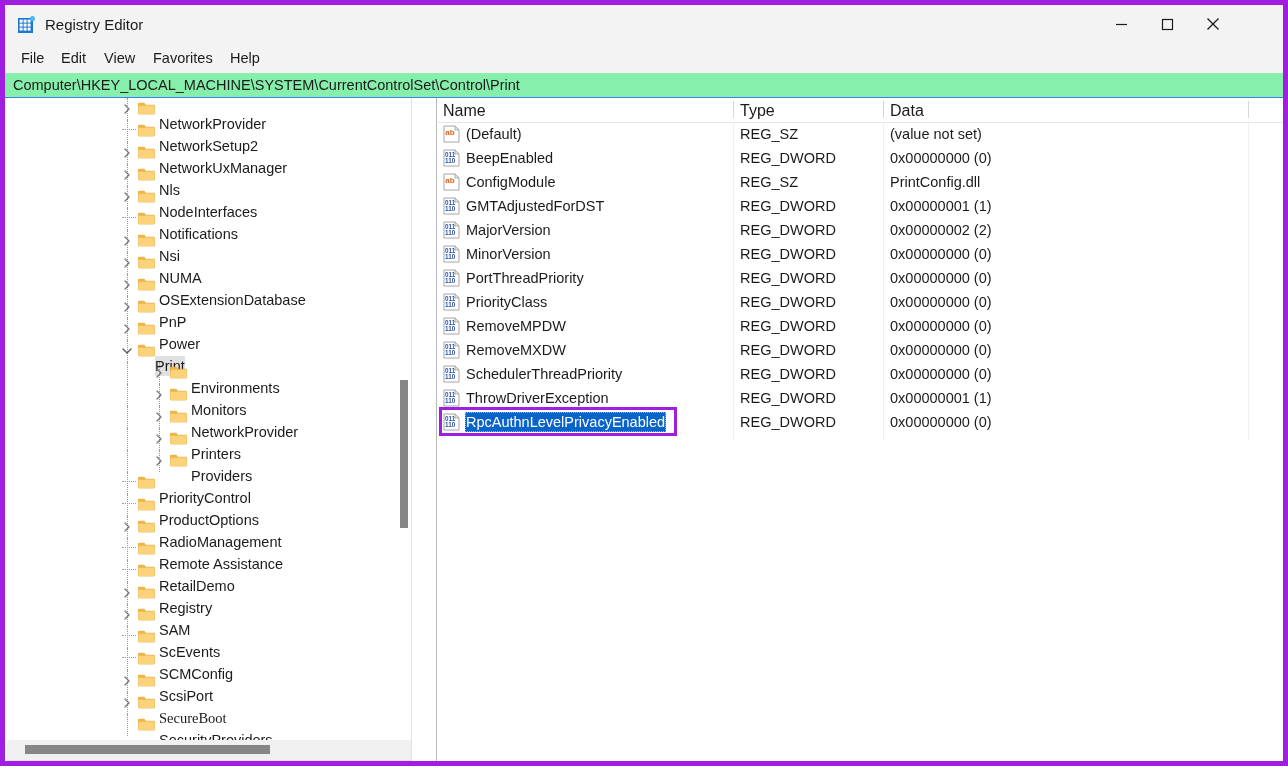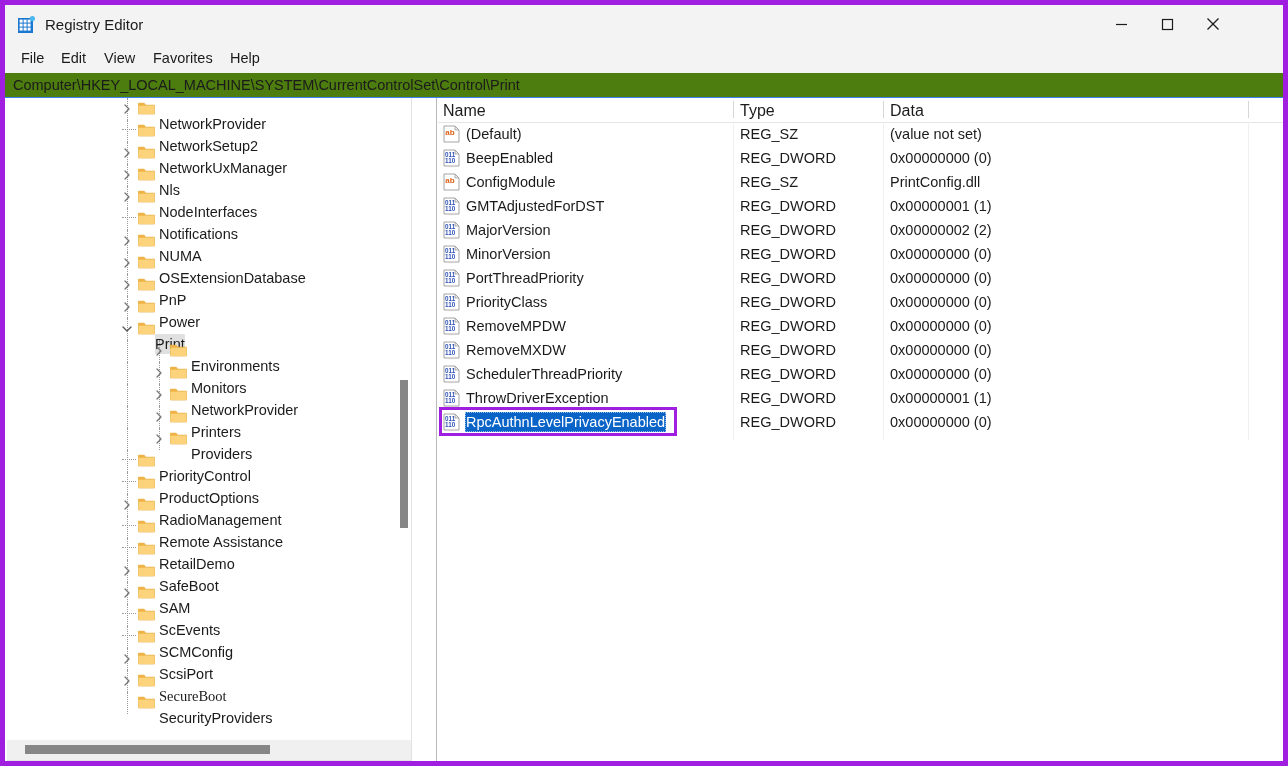--- a/index.html
+++ b/index.html
@@ -82,21 +82,21 @@
     padding: 0 2px;
     white-space: nowrap;
   }
 
   
   #address-bar {
     position: absolute;
     left: 0; top: 68px;
     right: 0;
     height: 24px;
-    background: #4d7c0f;
+    background: #86efac;
     border-bottom: 3px solid #3b82f6;
   }
   #address-text {
     position: absolute;
     left: 8px; top: 2px;
     font-size: 14.5px;
     color: #1b1b1b;
     line-height: 20px;
     white-space: nowrap;
   }
@@ -455,20 +455,32 @@
               <div class="tree-row">
                 <span class="vline" style="left: 120px;"></span>
                 <span class="chev" style="left: 113px;"><svg width="14" height="14" viewBox="0 0 14 14">
                     <polyline points="5,3 9,7 5,11" fill="none" stroke="#767676" stroke-width="1.3" stroke-linecap="round" stroke-linejoin="round"></polyline>
                   </svg></span>
                 <span class="folder" style="left: 131px;"><svg width="17" height="14" viewBox="0 0 17 14">
                     <path d="M0.5 2.2 L0.5 13 L16.5 13 L16.5 4.2 L7.6 4.2 L6.2 2.2 Z" fill="#f8c254" stroke="#e0a93c" stroke-width="0.7"></path>
                     <path d="M0.5 4.8 L16.5 4.8 L16.5 13 L0.5 13 Z" fill="#fcd37a" stroke="none"></path>
                     <path d="M0.5 2.2 L6.2 2.2 L7.6 4.4 L0.5 4.4 Z" fill="#eeb245"></path>
                   </svg></span>
+                <span class="tlabel" style="left: 152px;">Nsi</span>
+              </div>
+              <div class="tree-row">
+                <span class="vline" style="left: 120px;"></span>
+                <span class="chev" style="left: 113px;"><svg width="14" height="14" viewBox="0 0 14 14">
+                    <polyline points="5,3 9,7 5,11" fill="none" stroke="#767676" stroke-width="1.3" stroke-linecap="round" stroke-linejoin="round"></polyline>
+                  </svg></span>
+                <span class="folder" style="left: 131px;"><svg width="17" height="14" viewBox="0 0 17 14">
+                    <path d="M0.5 2.2 L0.5 13 L16.5 13 L16.5 4.2 L7.6 4.2 L6.2 2.2 Z" fill="#f8c254" stroke="#e0a93c" stroke-width="0.7"></path>
+                    <path d="M0.5 4.8 L16.5 4.8 L16.5 13 L0.5 13 Z" fill="#fcd37a" stroke="none"></path>
+                    <path d="M0.5 2.2 L6.2 2.2 L7.6 4.4 L0.5 4.4 Z" fill="#eeb245"></path>
+                  </svg></span>
                 <span class="tlabel" style="left: 152px;">NUMA</span>
               </div>
               <div class="tree-row">
                 <span class="vline" style="left: 120px;"></span>
                 <span class="chev" style="left: 113px;"><svg width="14" height="14" viewBox="0 0 14 14">
                     <polyline points="5,3 9,7 5,11" fill="none" stroke="#767676" stroke-width="1.3" stroke-linecap="round" stroke-linejoin="round"></polyline>
                   </svg></span>
                 <span class="folder" style="left: 131px;"><svg width="17" height="14" viewBox="0 0 17 14">
                     <path d="M0.5 2.2 L0.5 13 L16.5 13 L16.5 4.2 L7.6 4.2 L6.2 2.2 Z" fill="#f8c254" stroke="#e0a93c" stroke-width="0.7"></path>
                     <path d="M0.5 4.8 L16.5 4.8 L16.5 13 L0.5 13 Z" fill="#fcd37a" stroke="none"></path>
@@ -632,21 +644,21 @@
               <div class="tree-row">
                 <span class="vline" style="left: 120px;"></span>
                 <span class="chev" style="left: 113px;"><svg width="14" height="14" viewBox="0 0 14 14">
                     <polyline points="5,3 9,7 5,11" fill="none" stroke="#767676" stroke-width="1.3" stroke-linecap="round" stroke-linejoin="round"></polyline>
                   </svg></span>
                 <span class="folder" style="left: 131px;"><svg width="17" height="14" viewBox="0 0 17 14">
                     <path d="M0.5 2.2 L0.5 13 L16.5 13 L16.5 4.2 L7.6 4.2 L6.2 2.2 Z" fill="#f8c254" stroke="#e0a93c" stroke-width="0.7"></path>
                     <path d="M0.5 4.8 L16.5 4.8 L16.5 13 L0.5 13 Z" fill="#fcd37a" stroke="none"></path>
                     <path d="M0.5 2.2 L6.2 2.2 L7.6 4.4 L0.5 4.4 Z" fill="#eeb245"></path>
                   </svg></span>
-                <span class="tlabel" style="left: 152px;">SafeBoot</span>
+                <span class="tlabel" style="left: 152px;">Registry</span>
               </div>
               <div class="tree-row">
                 <span class="vline" style="left: 120px;"></span>
                 <span class="chev" style="left: 113px;"><svg width="14" height="14" viewBox="0 0 14 14">
                     <polyline points="5,3 9,7 5,11" fill="none" stroke="#767676" stroke-width="1.3" stroke-linecap="round" stroke-linejoin="round"></polyline>
                   </svg></span>
                 <span class="folder" style="left: 131px;"><svg width="17" height="14" viewBox="0 0 17 14">
                     <path d="M0.5 2.2 L0.5 13 L16.5 13 L16.5 4.2 L7.6 4.2 L6.2 2.2 Z" fill="#f8c254" stroke="#e0a93c" stroke-width="0.7"></path>
                     <path d="M0.5 4.8 L16.5 4.8 L16.5 13 L0.5 13 Z" fill="#fcd37a" stroke="none"></path>
                     <path d="M0.5 2.2 L6.2 2.2 L7.6 4.4 L0.5 4.4 Z" fill="#eeb245"></path>

